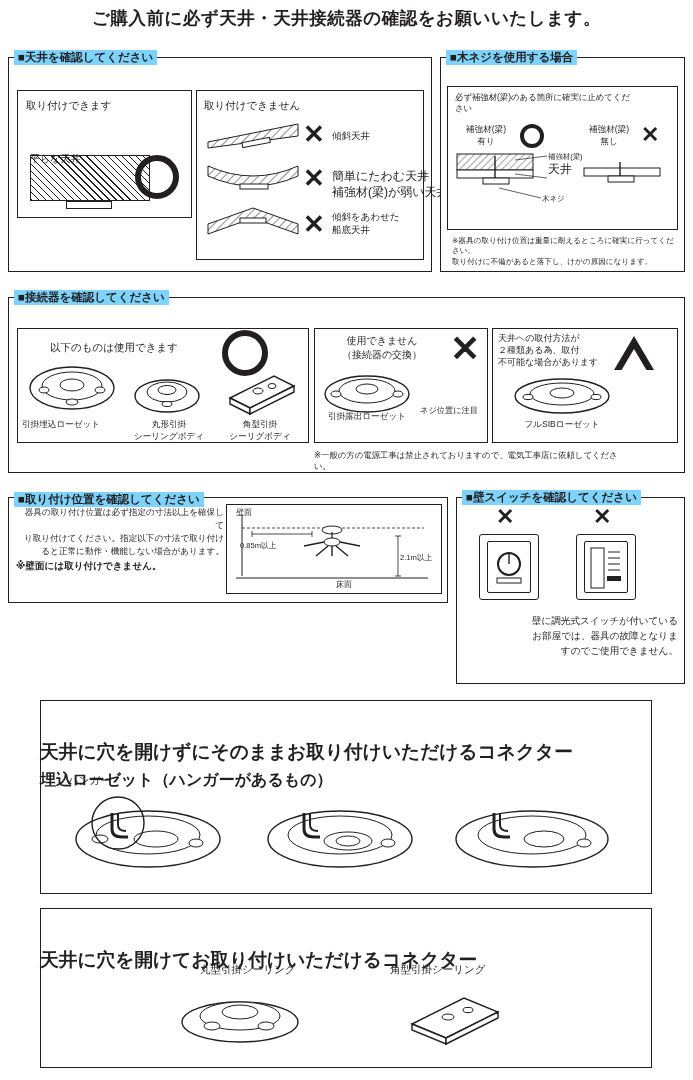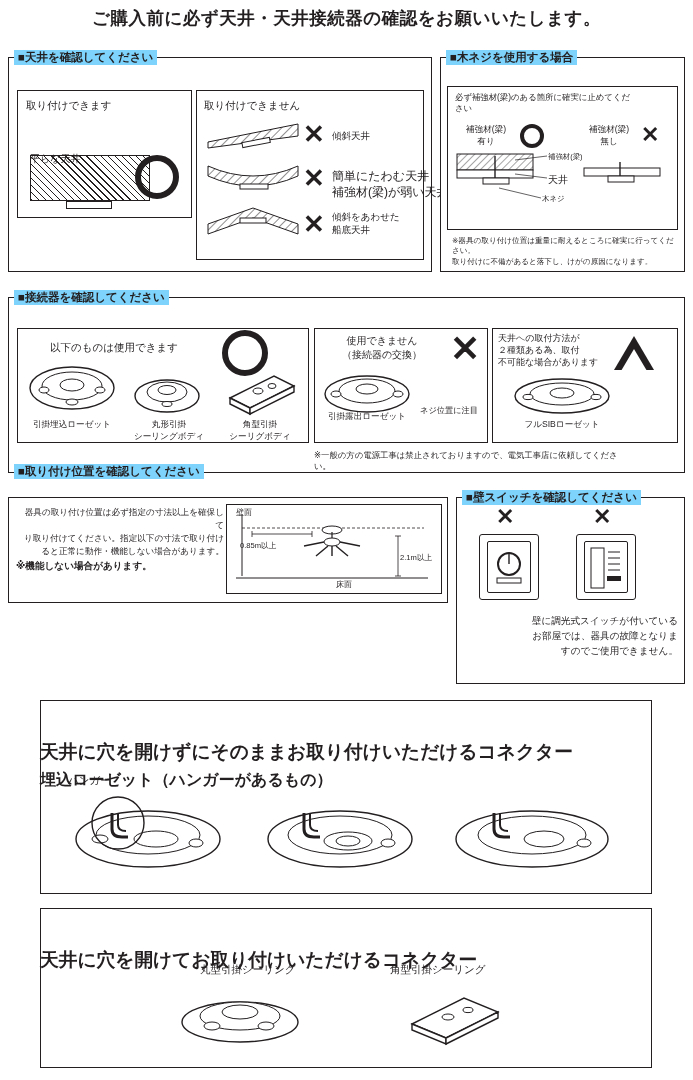--- a/index.html
+++ b/index.html
@@ -129,21 +129,21 @@
     </defs>
     <rect x="2" y="2" width="76" height="16" fill="url(#hwood)" stroke="#231f20" stroke-width="1"></rect>
     <rect x="2" y="18" width="76" height="8" fill="#fff" stroke="#231f20" stroke-width="1"></rect>
     <rect x="28" y="26" width="26" height="6" fill="#fff" stroke="#231f20" stroke-width="1"></rect>
     <line x1="40" y1="4" x2="40" y2="26" stroke="#231f20" stroke-width="1.4"></line>
     <line x1="60" y1="8" x2="92" y2="4" stroke="#231f20" stroke-width="0.7"></line>
     <line x1="60" y1="22" x2="92" y2="26" stroke="#231f20" stroke-width="0.7"></line>
     <line x1="44" y1="36" x2="86" y2="46" stroke="#231f20" stroke-width="0.7"></line>
   </svg>
   <div class="tiny" style="left:548px;top:152px;font-size:7.4px;">補強材(梁)</div>
-  <div class="tiny" style="left:548px;top:173px;font-size:10px;">天井</div>
+  <div class="tiny" style="left:548px;top:161px;font-size:12px;">天井</div>
   <div class="tiny" style="left:542px;top:194px;font-size:7.4px;">木ネジ</div>
 
   <svg style="position:absolute;left:582px;top:158px;" width="90" height="46">
     <rect x="2" y="10" width="76" height="8" fill="#fff" stroke="#231f20" stroke-width="1"></rect>
     <rect x="26" y="18" width="26" height="6" fill="#fff" stroke="#231f20" stroke-width="1"></rect>
     <line x1="38" y1="4" x2="38" y2="18" stroke="#231f20" stroke-width="1.4"></line>
   </svg>
 
   <div class="tiny" style="left:452px;top:236px;width:228px;font-size:7.6px;">※器具の取り付け位置は重量に耐えるところに確実に行ってください。
 取り付けに不備があると落下し、けがの原因になります。</div>
@@ -155,21 +155,21 @@
   <div class="lbl" style="left:50px;top:341px;">以下のものは使用できます</div>
 
   <svg style="position:absolute;left:28px;top:362px;" width="88" height="52">
     <ellipse cx="44" cy="26" rx="42" ry="21" fill="#fff" stroke="#231f20" stroke-width="1.4"></ellipse>
     <ellipse cx="44" cy="24" rx="30" ry="14" fill="#fff" stroke="#231f20" stroke-width="1"></ellipse>
     <ellipse cx="44" cy="23" rx="12" ry="6" fill="#fff" stroke="#231f20" stroke-width="1"></ellipse>
     <ellipse cx="16" cy="28" rx="5" ry="3" fill="#fff" stroke="#231f20" stroke-width="1"></ellipse>
     <ellipse cx="72" cy="28" rx="5" ry="3" fill="#fff" stroke="#231f20" stroke-width="1"></ellipse>
     <ellipse cx="44" cy="40" rx="6" ry="3" fill="#fff" stroke="#231f20" stroke-width="1"></ellipse>
   </svg>
-  <div class="tiny" style="left:22px;top:419px;font-size:8.6px;text-align:center;width:100px;">引掛埋込ローゼット</div>
+  <div class="tiny" style="left:22px;top:419px;font-size:8.6px;width:100px;">引掛埋込ローゼット</div>
 
   <svg style="position:absolute;left:132px;top:370px;" width="70" height="44">
     <ellipse cx="35" cy="26" rx="32" ry="16" fill="#fff" stroke="#231f20" stroke-width="1.4"></ellipse>
     <ellipse cx="35" cy="22" rx="20" ry="10" fill="#fff" stroke="#231f20" stroke-width="1"></ellipse>
     <ellipse cx="35" cy="20" rx="9" ry="4.5" fill="#fff" stroke="#231f20" stroke-width="1"></ellipse>
     <ellipse cx="35" cy="34" rx="5" ry="2.5" fill="#fff" stroke="#231f20" stroke-width="1"></ellipse>
   </svg>
   <div class="tiny" style="left:124px;top:419px;font-size:8.6px;text-align:center;width:90px;">丸形引掛
 シーリングボディ</div>
 
@@ -212,26 +212,26 @@
     <ellipse cx="50" cy="19" rx="32" ry="11" fill="#fff" stroke="#231f20" stroke-width="1"></ellipse>
     <ellipse cx="50" cy="18" rx="12" ry="5" fill="#fff" stroke="#231f20" stroke-width="1"></ellipse>
     <ellipse cx="16" cy="22" rx="5" ry="2.6" fill="#fff" stroke="#231f20" stroke-width="1"></ellipse>
     <ellipse cx="84" cy="22" rx="5" ry="2.6" fill="#fff" stroke="#231f20" stroke-width="1"></ellipse>
   </svg>
   <div class="tiny" style="left:512px;top:419px;font-size:8.6px;text-align:center;width:100px;">フルSIBローゼット</div>
 
   <div class="tiny" style="left:314px;top:450px;font-size:8.4px;">※一般の方の電源工事は禁止されておりますので、電気工事店に依頼してください。</div>
 
   <div class="box" style="left:8px;top:497px;width:440px;height:106px;"></div>
-  <div class="boxtitle" style="left:14px;top:464px;">■取り付け位置を確認してください</div>
+  <div class="boxtitle" style="left:14px;top:492px;">■取り付け位置を確認してください</div>
 
   <div class="mid" style="left:16px;top:506px;width:208px;font-size:8.6px;line-height:1.5;">器具の取り付け位置は必ず指定の寸法以上を確保して
 り取り付けてください。指定以下の寸法で取り付け
 ると正常に動作・機能しない場合があります。</div>
-  <div class="mid" style="left:16px;top:559px;font-size:9.6px;font-weight:bold;">※機能しない場合があります。</div>
+  <div class="mid" style="left:16px;top:559px;font-size:9.6px;font-weight:bold;">※壁面には取り付けできません。</div>
 
   <div class="box" style="left:226px;top:504px;width:216px;height:90px;"></div>
   <svg style="position:absolute;left:228px;top:506px;" width="212" height="86">
     <line x1="14" y1="8" x2="14" y2="70" stroke="#231f20" stroke-width="1"></line>
     <line x1="14" y1="22" x2="196" y2="22" stroke="#231f20" stroke-width="0.8" stroke-dasharray="3 2"></line>
     <line x1="8" y1="72" x2="200" y2="72" stroke="#231f20" stroke-width="1"></line>
 
     <ellipse cx="104" cy="24" rx="10" ry="4" fill="#fff" stroke="#231f20" stroke-width="1"></ellipse>
     <line x1="104" y1="26" x2="104" y2="34" stroke="#231f20" stroke-width="1.2"></line>
     <ellipse cx="104" cy="36" rx="8" ry="4" fill="#fff" stroke="#231f20" stroke-width="1"></ellipse>

